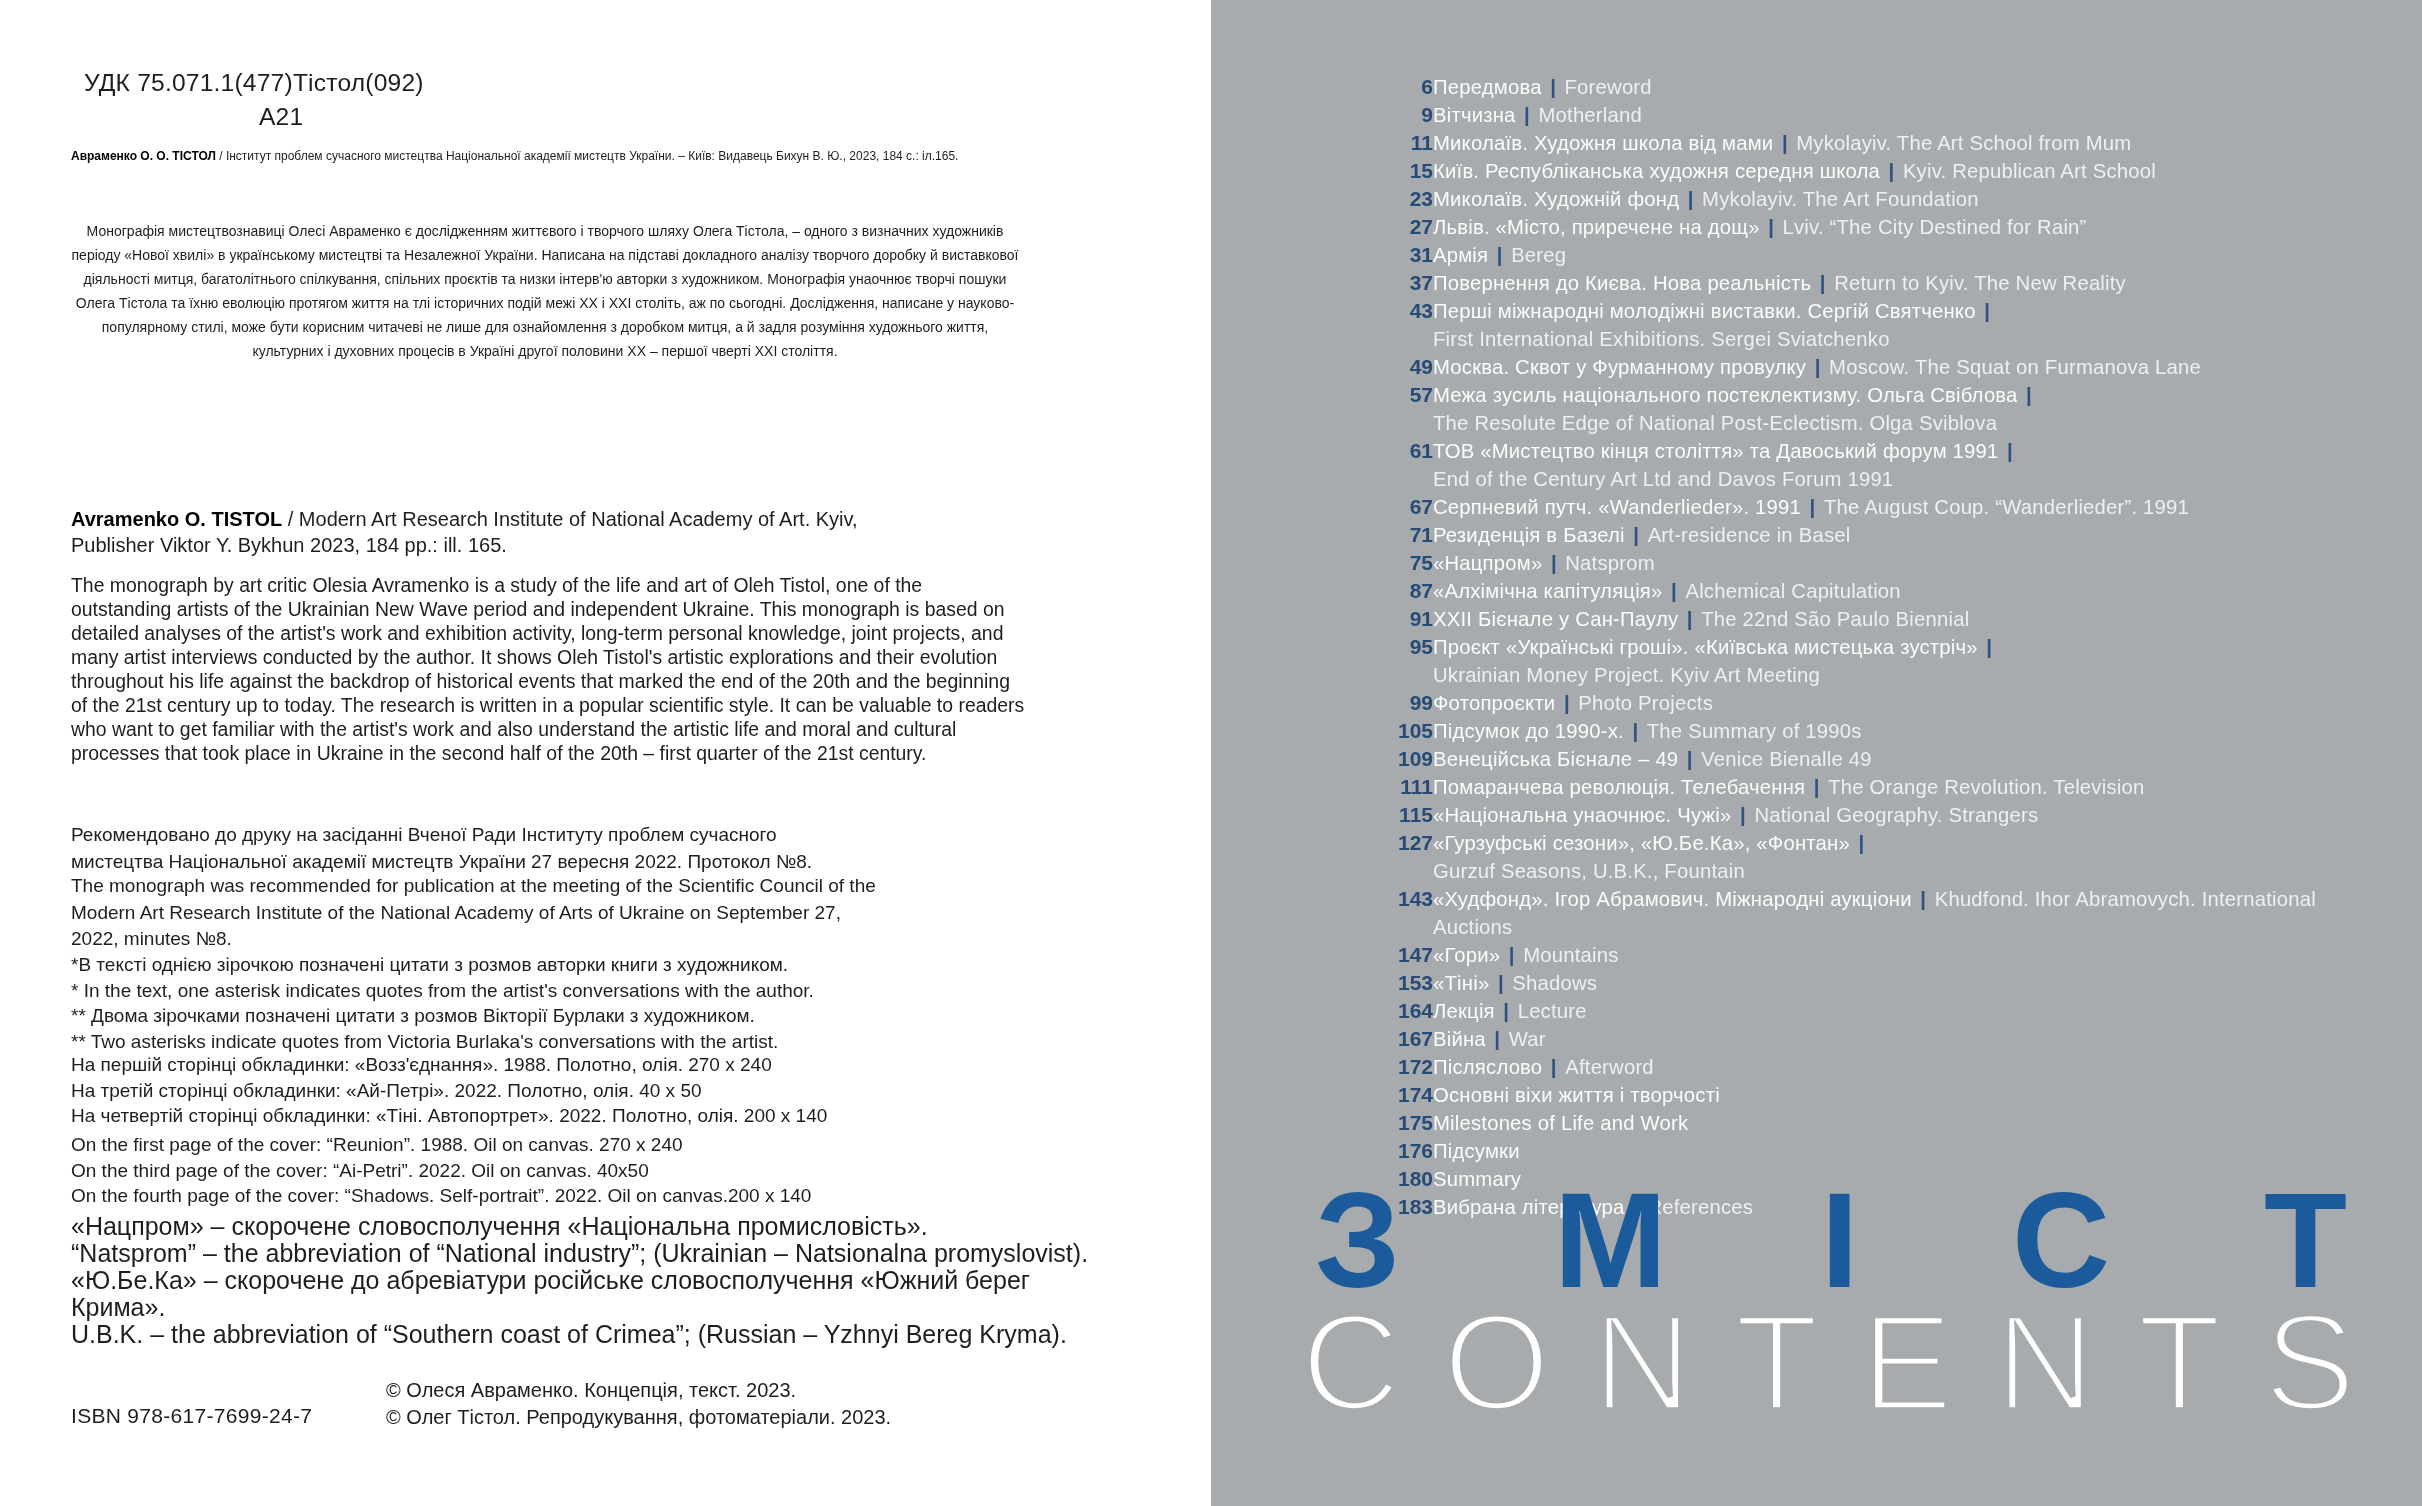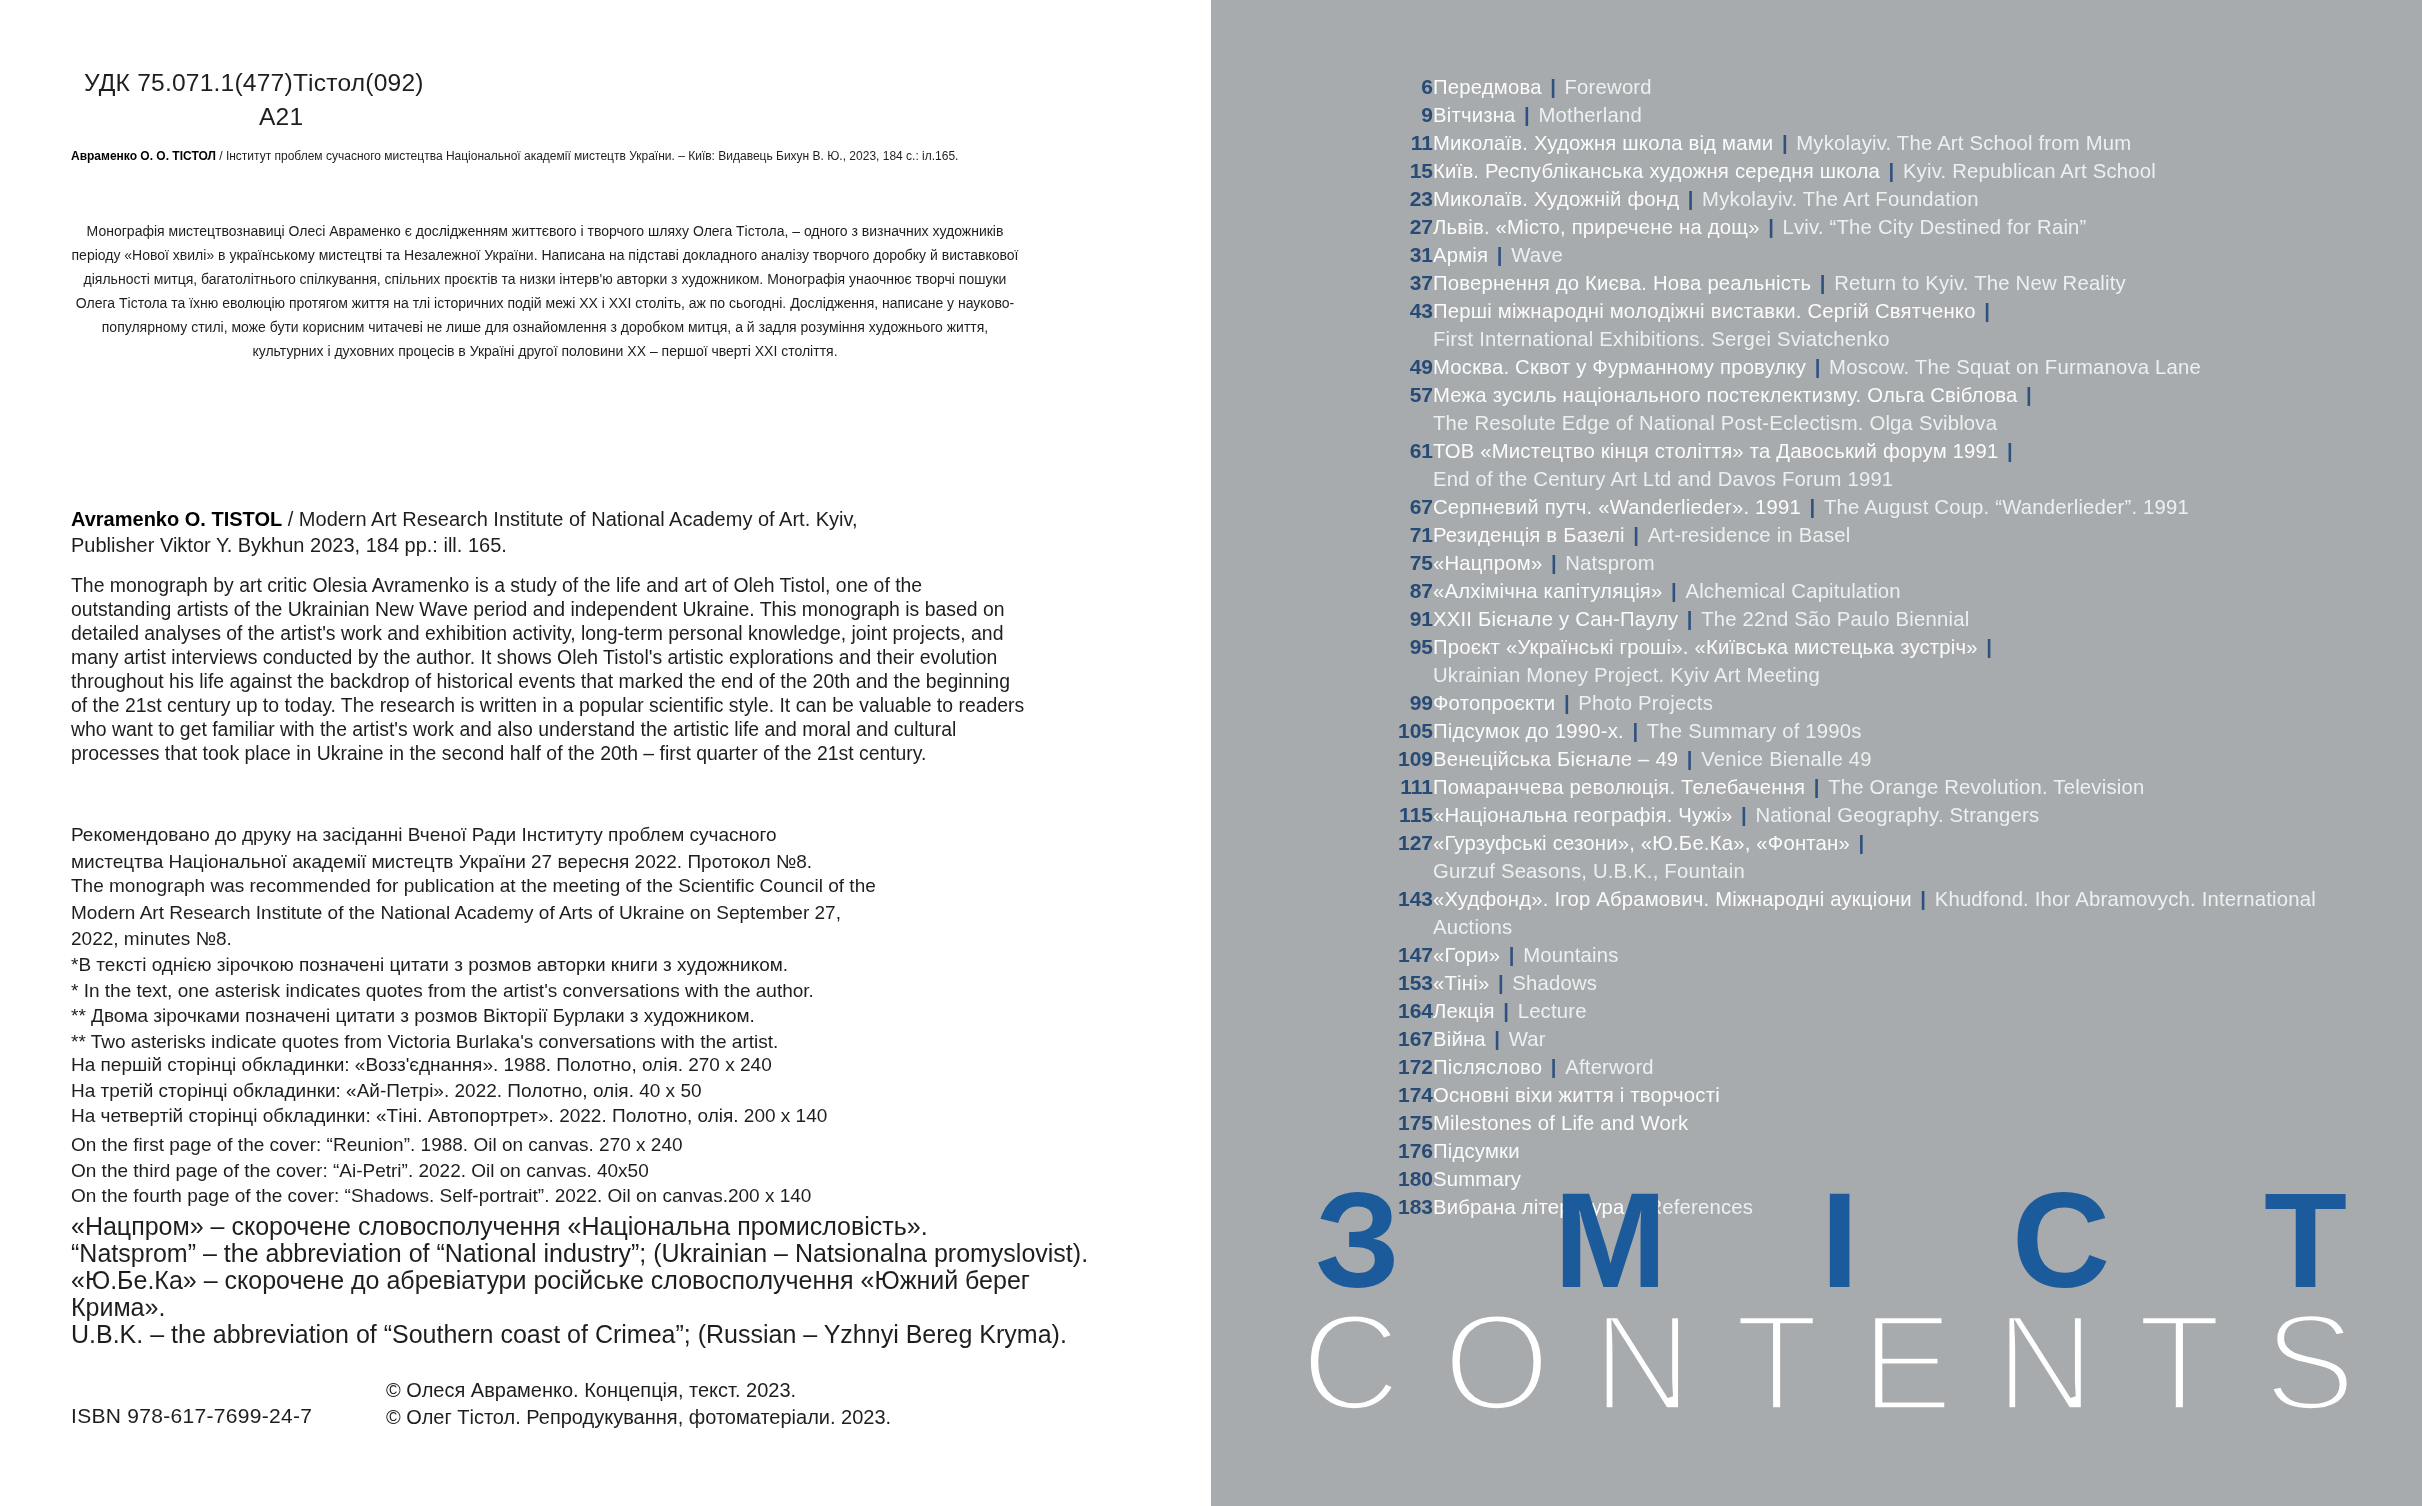--- a/index.html
+++ b/index.html
@@ -119,21 +119,21 @@
       <div class="toc-row">
         <span class="toc-num">23</span>
         <span class="toc-txt"><span class="uk">Миколаїв. Художній фонд</span><span class="sep">|</span><span class="en">Mykolayiv. The Art Foundation</span></span>
       </div>
       <div class="toc-row">
         <span class="toc-num">27</span>
         <span class="toc-txt"><span class="uk">Львів. «Місто, приречене на дощ»</span><span class="sep">|</span><span class="en">Lviv. “The City Destined for Rain”</span></span>
       </div>
       <div class="toc-row">
         <span class="toc-num">31</span>
-        <span class="toc-txt"><span class="uk">Армія</span><span class="sep">|</span><span class="en">Wave</span></span>
+        <span class="toc-txt"><span class="uk">Армія</span><span class="sep">|</span><span class="en">Bereg</span></span>
       </div>
       <div class="toc-row">
         <span class="toc-num">37</span>
         <span class="toc-txt"><span class="uk">Повернення до Києва. Нова реальність</span><span class="sep">|</span><span class="en">Return to Kyiv. The New Reality</span></span>
       </div>
       <div class="toc-row">
         <span class="toc-num">43</span>
         <span class="toc-txt"><span class="uk">Перші міжнародні молодіжні виставки. Сергій Святченко</span><span class="sep">|</span><br><span class="en">First International Exhibitions. Sergei Sviatchenko</span></span>
       </div>
       <div class="toc-row">
@@ -183,21 +183,21 @@
       <div class="toc-row">
         <span class="toc-num">109</span>
         <span class="toc-txt"><span class="uk">Венеційська Бієнале – 49</span><span class="sep">|</span><span class="en">Venice Bienalle 49</span></span>
       </div>
       <div class="toc-row">
         <span class="toc-num">111</span>
         <span class="toc-txt"><span class="uk">Помаранчева революція. Телебачення</span><span class="sep">|</span><span class="en">The Orange Revolution. Television</span></span>
       </div>
       <div class="toc-row">
         <span class="toc-num">115</span>
-        <span class="toc-txt"><span class="uk">«Національна географія. Чужі»</span><span class="sep">|</span><span class="en">National Geography. Strangers</span></span>
+        <span class="toc-txt"><span class="uk">«Національна унаочнює. Чужі»</span><span class="sep">|</span><span class="en">National Geography. Strangers</span></span>
       </div>
       <div class="toc-row">
         <span class="toc-num">127</span>
         <span class="toc-txt"><span class="uk">«Гурзуфські сезони», «Ю.Бе.Ка», «Фонтан»</span><span class="sep">|</span><br><span class="en">Gurzuf Seasons, U.B.K., Fountain</span></span>
       </div>
       <div class="toc-row">
         <span class="toc-num">143</span>
         <span class="toc-txt"><span class="uk">«Худфонд». Ігор Абрамович. Міжнародні аукціони</span><span class="sep">|</span><span class="en">Khudfond. Ihor Abramovych. International Auctions</span></span>
       </div>
       <div class="toc-row">

